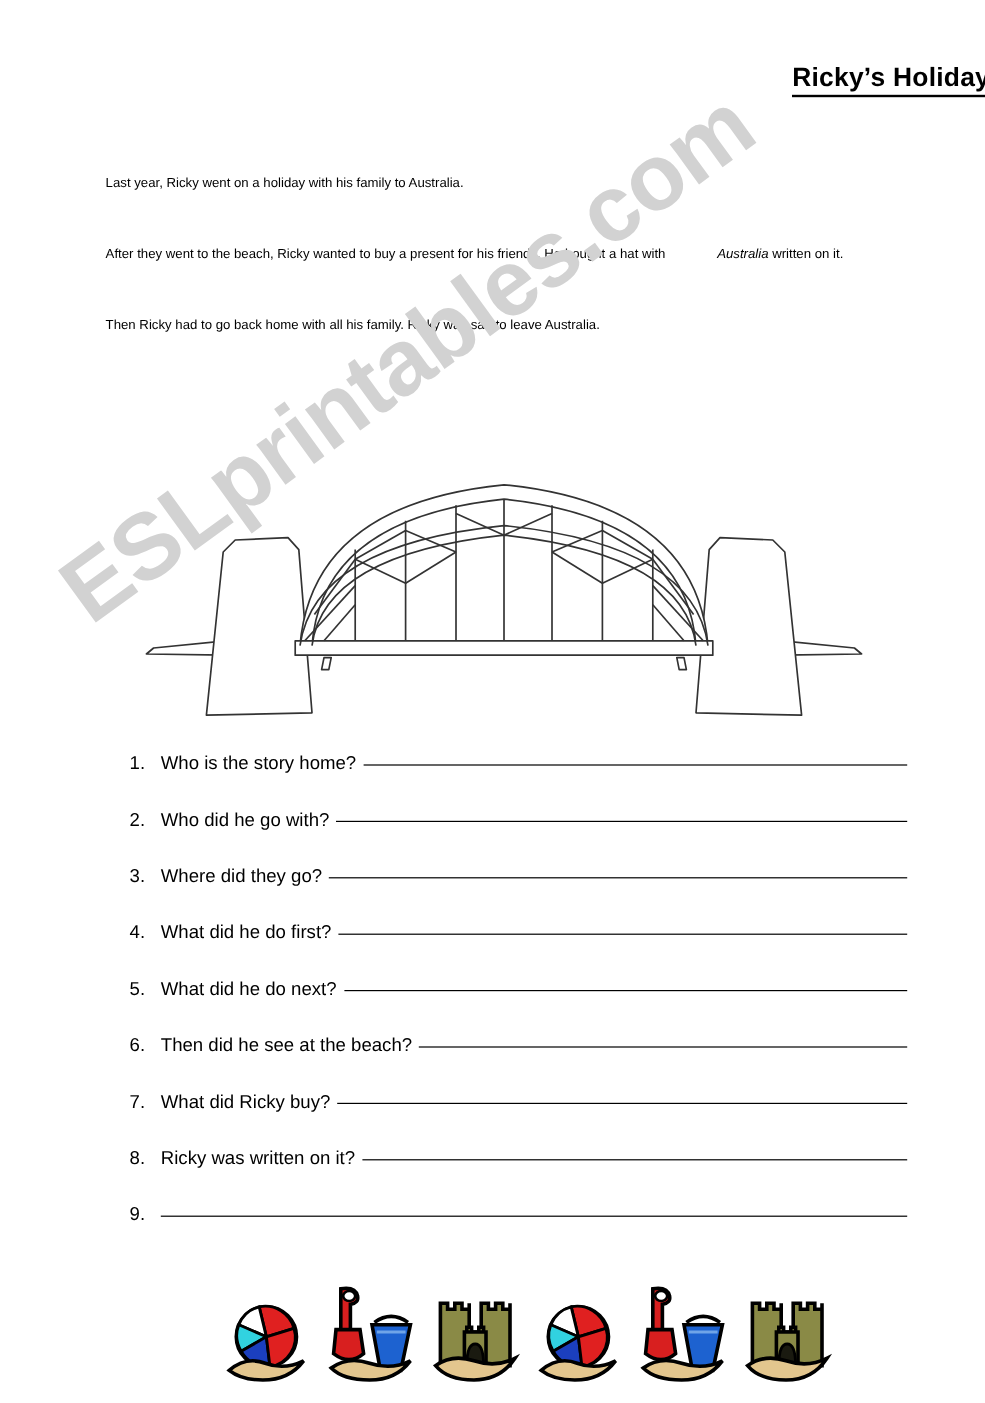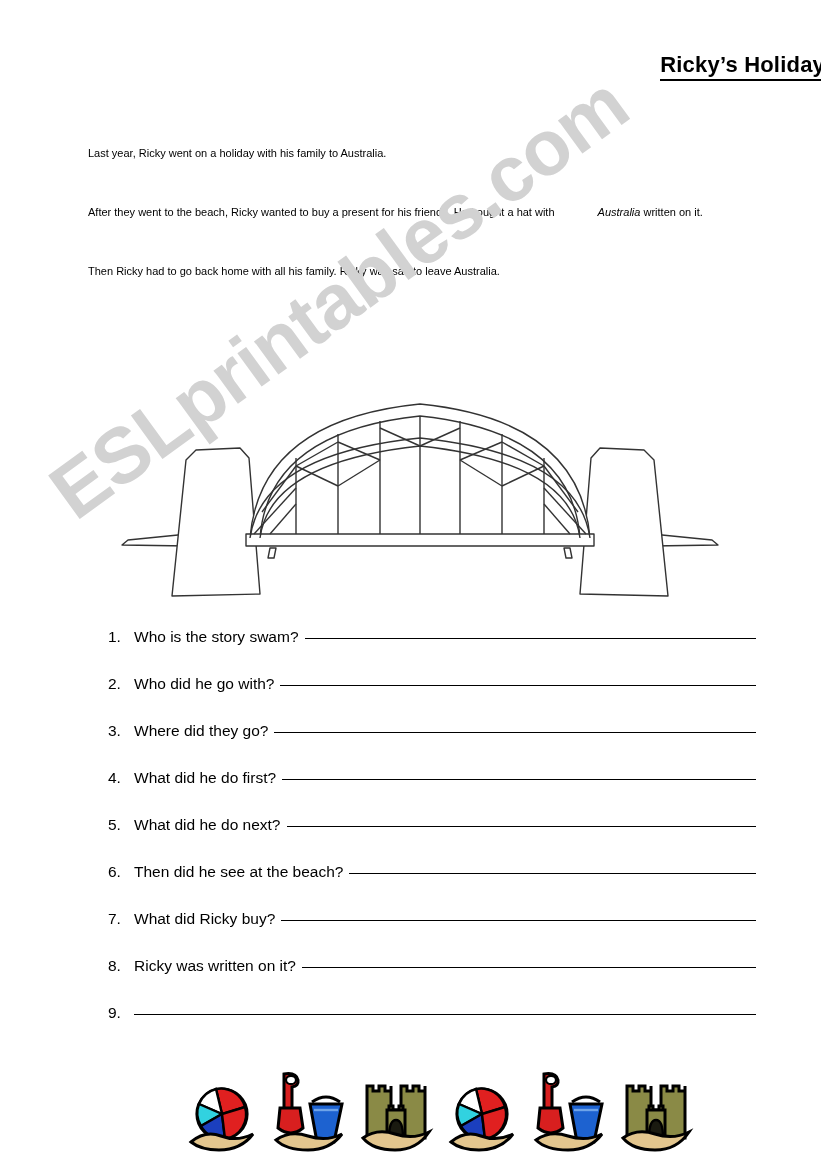--- a/index.html
+++ b/index.html
@@ -197,21 +197,21 @@
 
         <path d="M160 160 L166 160 L164 170 L158 170 Z" fill="#ffffff"></path>
         <path d="M460 160 L454 160 L456 170 L462 170 Z" fill="#ffffff"></path>
       </g>
     </svg>
   </div>
 
   <div id="questions">
     <div class="q-row">
       <span class="q-num">1.</span>
-      <span class="q-text">Who is the story swam?</span>
+      <span class="q-text">Who is the story home?</span>
       <span class="q-line"></span>
     </div>
     <div class="q-row">
       <span class="q-num">2.</span>
       <span class="q-text">Who did he go with?</span>
       <span class="q-line"></span>
     </div>
     <div class="q-row">
       <span class="q-num">3.</span>
       <span class="q-text">Where did they go?</span>

